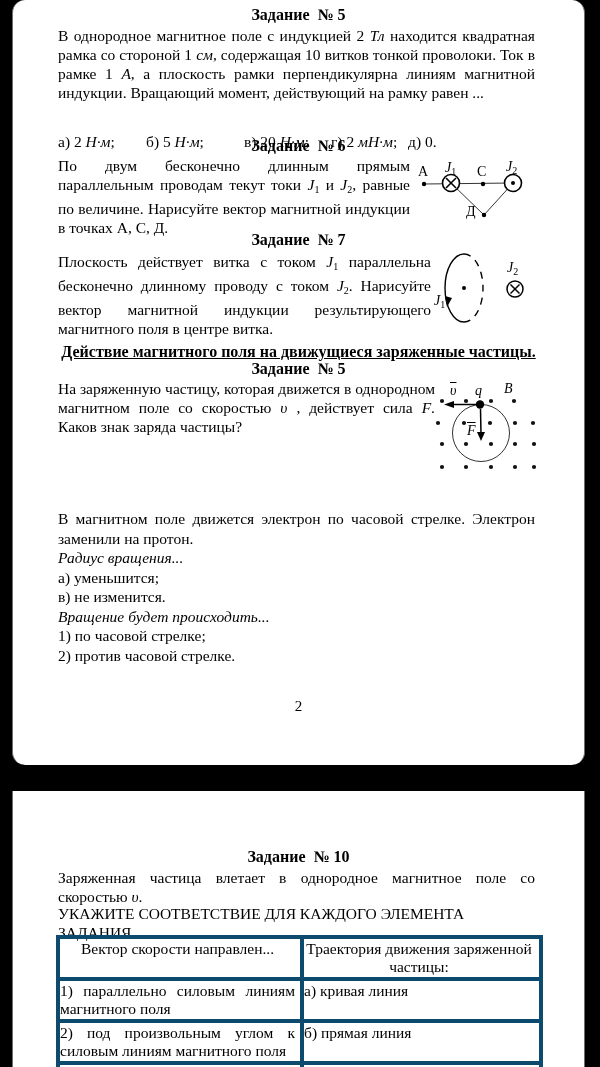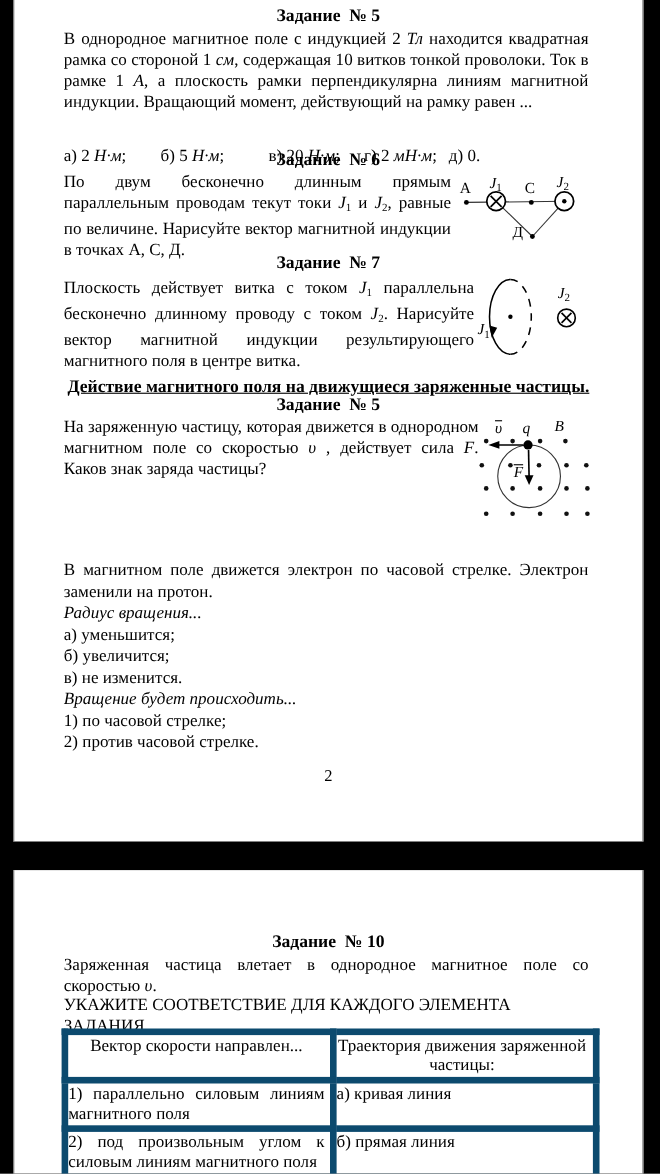--- a/index.html
+++ b/index.html
@@ -7,21 +7,21 @@
     position:relative;width:600px;height:1067px;overflow:hidden;
     background:var(--bg,#000);
     font-family:"Liberation Serif", serif;
     color:var(--ink,#000);
   }
   .page{
     position:absolute;left:12px;width:571px;background:var(--paper,#fff);
     border-left:1px solid #6e6e6e;border-right:1px solid #6e6e6e;
     overflow:hidden;
   }
-  .page1{top:0;height:765px;}
+  .page1{top:0;height:765px;border-radius:13px;}
   .page2{top:791px;height:276px;}
   .abs{position:absolute;margin-top:14px;}
   .title{
     position:absolute;left:0;width:100%;text-align:center;
     font-weight:bold;font-size:16px;white-space:pre-wrap;line-height:18px;
   }
   .heading-underline{
     position:absolute;left:0;width:100%;text-align:center;
     font-weight:bold;font-size:16px;text-decoration:underline;line-height:18px;
   }
@@ -36,21 +36,21 @@
   .ans{position:absolute;top:0;font-size:15.5px;white-space:nowrap;}
   .diagram{position:absolute;}
   .diagram svg{position:absolute;left:0;top:0;}
   .dlabel{position:absolute;font-size:14px;line-height:14px;white-space:nowrap;}
   .pagenum{position:absolute;left:0;width:100%;text-align:center;font-size:15px;}
   table.match{
     position:absolute;border-collapse:collapse;table-layout:fixed;
     font-size:15.5px;line-height:18px;
   }
   table.match td{
-    border:6px solid #0c4a6e;vertical-align:top;padding:1px 5px 1px 0;
+    border:4px solid #0c4a6e;vertical-align:top;padding:1px 5px 1px 0;
     overflow:hidden;
   }
   td.c{text-align:center;}
   td.jst{text-align:justify;}
 </style>
 </head>
 <body>
 
 <div class="screen">
 
@@ -155,21 +155,20 @@
       <span class="dlabel" style="left:16px;top:6px"><span class="it vec">υ</span></span>
       <span class="dlabel" style="left:41px;top:6px"><span class="it">q</span></span>
       <span class="dlabel" style="left:70px;top:4px"><span class="it">B</span></span>
       <span class="dlabel" style="left:33px;top:46px"><span class="it vec">F</span></span>
     </div>
 
     <div class="lines" style="top:509px;left:45px;width:477px">
       <div class="j">В магнитном поле движется электрон по часовой стрелке.  Электрон заменили на протон.</div>
       <div class="it">Радиус вращения...</div>
       <div>а) уменьшится;</div>
-      <div>б) увеличится;</div>
       <div>в) не изменится.</div>
       <div class="it">Вращение будет происходить...</div>
       <div>1) по часовой стрелке;</div>
       <div>2) против часовой стрелке.</div>
     </div>
 
     <div class="pagenum" style="top:698px">2</div>
   </div>
 
   <div class="page page2">

